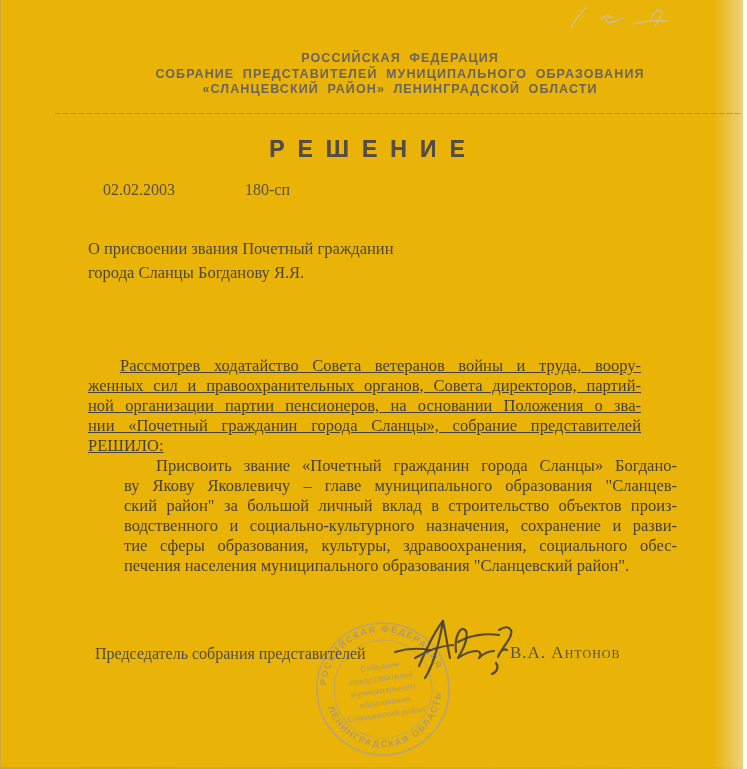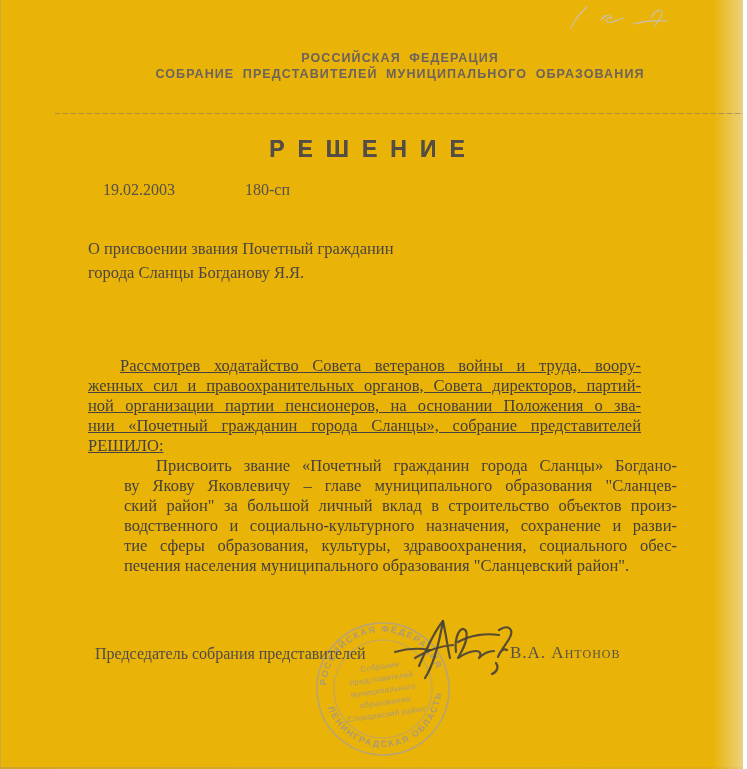--- a/index.html
+++ b/index.html
@@ -74,28 +74,29 @@
 
   <svg class="pen-mark" viewBox="0 0 135 36">
     <path d="M8,26 C12,18 18,10 24,5"></path>
     <path d="M38,18 c3,-5 9,-6 11,-2 c-4,-1 -8,2 -5,4 c3,2 8,-1 11,-2 l5,-2"></path>
     <path d="M88,16 c4,-8 12,-11 11,-4 c-1,5 -5,8 -7,12 M70,22 c12,-3 24,-4 34,-3"></path>
   </svg>
 
   <div class="header">
       <div class="tline">РОССИЙСКАЯ  ФЕДЕРАЦИЯ</div>
       <div class="tline">СОБРАНИЕ ПРЕДСТАВИТЕЛЕЙ  МУНИЦИПАЛЬНОГО ОБРАЗОВАНИЯ</div>
+      <div class="tline">«СЛАНЦЕВСКИЙ РАЙОН»  ЛЕНИНГРАДСКОЙ ОБЛАСТИ</div>
     </div>
 
   <div class="header-rule"></div>
 
   <div class="doc-title">РЕШЕНИЕ</div>
 
   <div class="meta">
-    <span class="date">19.02.2003</span>
+    <span class="date">02.02.2003</span>
     <span class="number">180-сп</span>
   </div>
 
   <div class="subject">
       <div class="tline">О присвоении звания Почетный гражданин</div>
       <div class="tline">города Сланцы  Богданову  Я.Я.</div>
     </div>
 
   <div class="body-text para1">
       <div class="tline">Рассмотрев ходатайство Совета ветеранов войны и труда, воору-</div>

